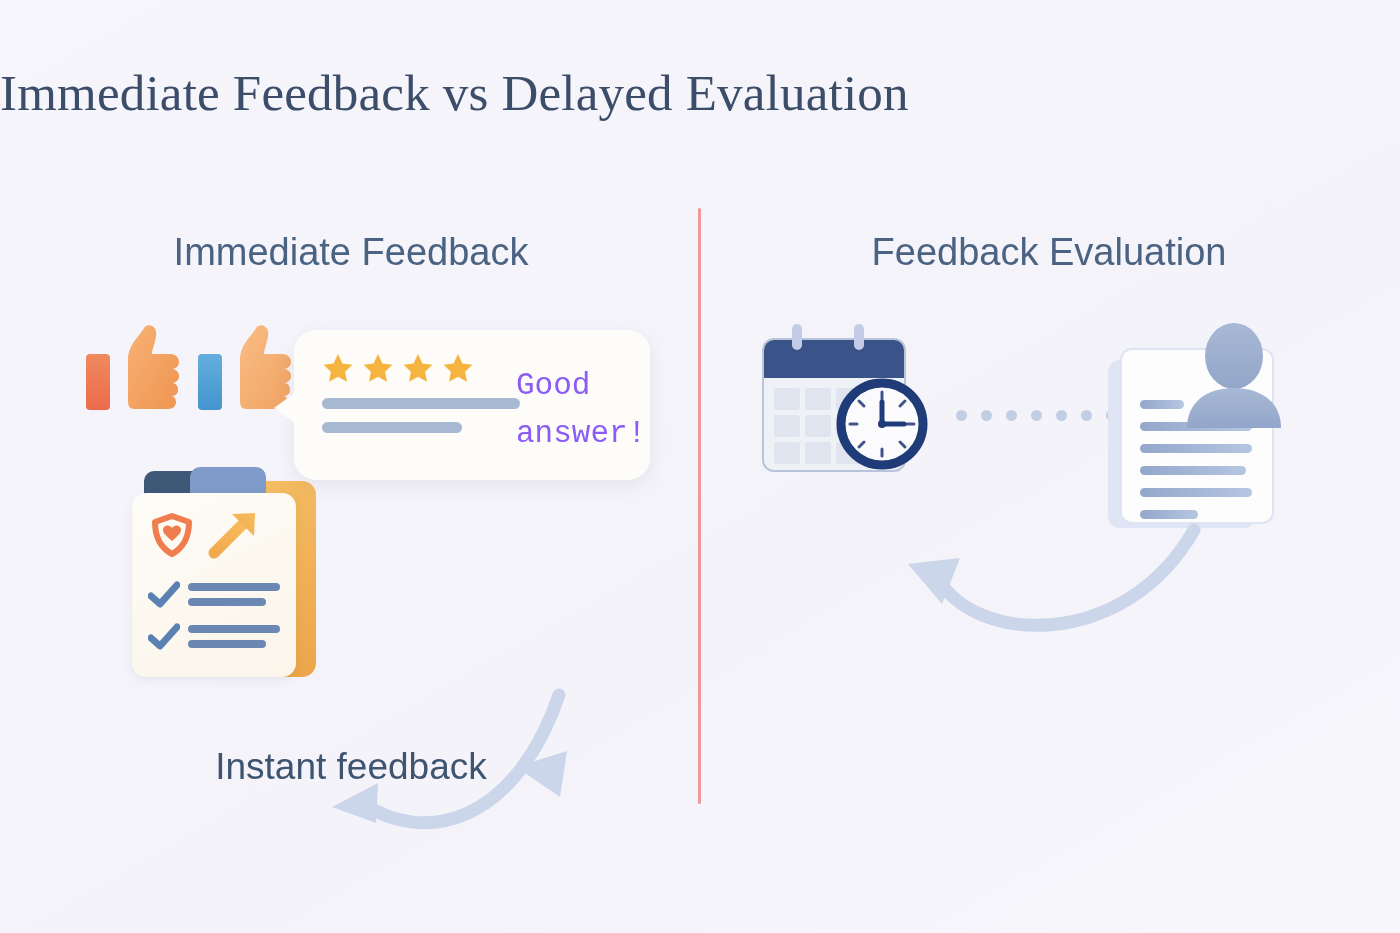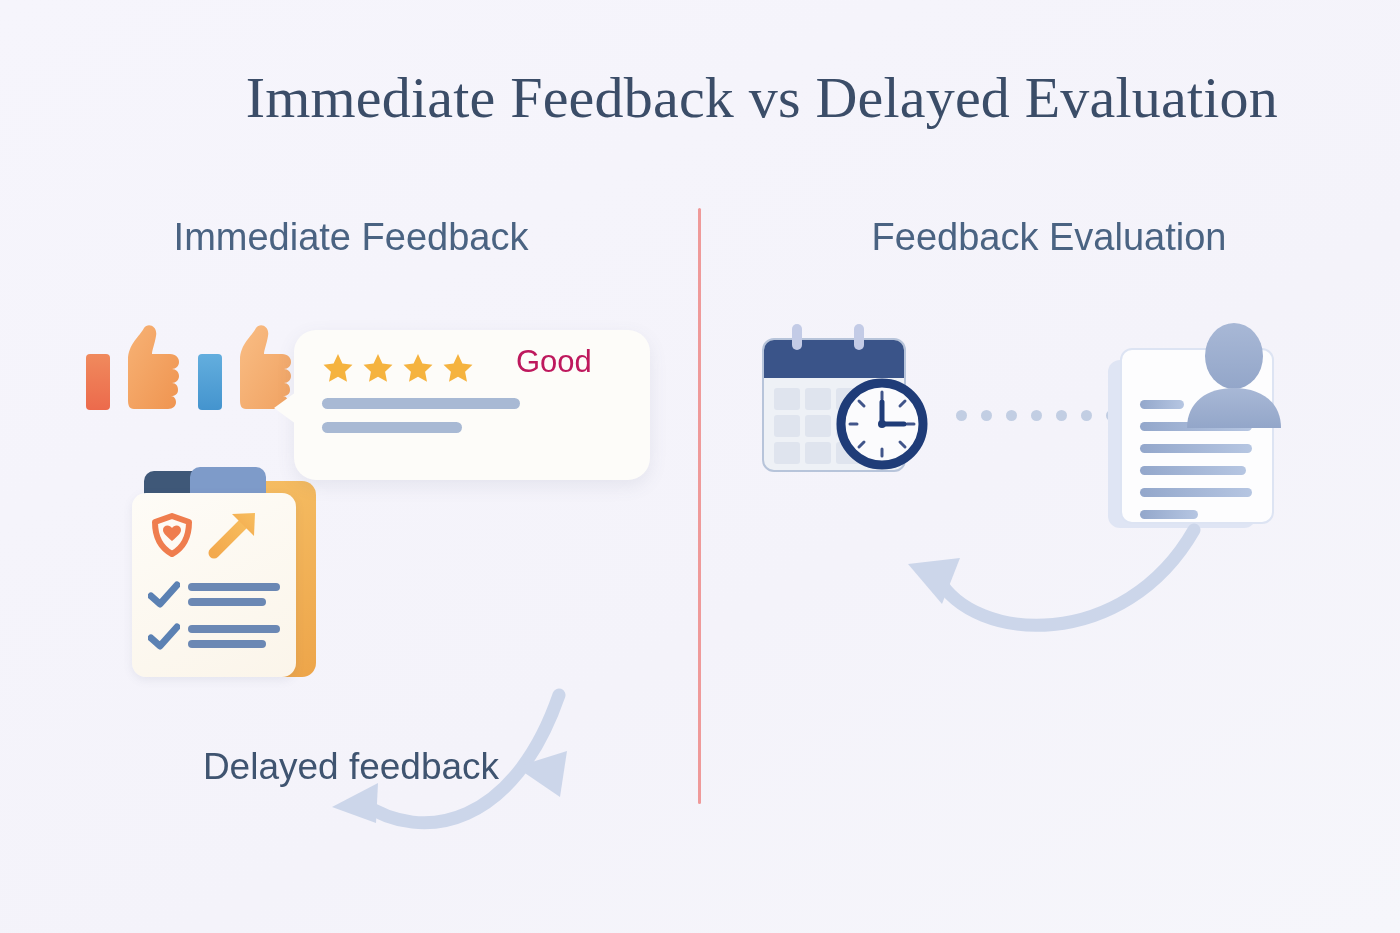--- a/index.html
+++ b/index.html
@@ -19,23 +19,23 @@
     height: 933px;
     background: linear-gradient(150deg, #f6f5fc 0%, #f4f3fa 60%, #f6f6fb 100%);
   }
 
   
   #page-title {
     position: absolute;
     top: 64px;
     left: 0;
     width: 1278px;
-    text-align: right;
+    text-align: left;
     font-family: "Liberation Serif", serif;
-    font-size: 58px;
+    font-size: 51px;
     letter-spacing: 0.2px;
     color: #3b4d68;
     white-space: nowrap;
   }
 
   
   #divider {
     position: absolute;
     left: 698px;
     top: 208px;
@@ -50,21 +50,21 @@
     position: absolute;
     top: 200px;
     width: 690px;
     height: 620px;
   }
   #panel-left  { left: 6px; }
   #panel-right { left: 704px; }
 
   .panel-heading {
     position: absolute;
-    top: 16px;
+    top: 31px;
     width: 690px;
     text-align: center;
     font-size: 38px;
     color: #4a6382;
     white-space: nowrap;
   }
   .panel-caption {
     position: absolute;
     top: 546px;
     width: 690px;
@@ -170,25 +170,26 @@
   .bubble-line {
     height: 11px;
     border-radius: 6px;
     background: #a8b9d4;
     margin-bottom: 13px;
   }
   .bubble-line.long  { width: 198px; }
   .bubble-line.short { width: 140px; }
   #bubble-text {
     position: absolute;
-    left: 222px; top: 8px;
+    left: 222px; top: 32px;
     width: 130px;
     font-size: 31px;
     line-height: 48px;
-    color: #be185d;
+    color: #8b5cf6;
+    font-family: Liberation Mono, monospace;
   }
 
   
   #arrow-loop-left { left: 318px; top: 455px; width: 270px; height: 200px; }
 
   
   #calendar-clock { left: 50px; top: 118px; width: 200px; height: 170px; }
   #calendar-body {
     position: absolute;
     left: 8px; top: 20px;
@@ -397,32 +398,33 @@
         </svg>
       </div>
 
       <div id="bubble-lines">
         <div class="bubble-line long"></div>
         <div class="bubble-line short"></div>
       </div>
 
       <div id="bubble-text">
         <div>Good</div>
+        <div>answer!</div>
       </div>
     </div>
 
     <div class="art" id="arrow-loop-left">
       <svg viewBox="0 0 270 200" width="270" height="200">
         <path d="M38 148 C100 190 190 170 235 40" fill="none" stroke="#ccd6ea" stroke-width="13" stroke-linecap="round"></path>
         <path d="M8 152 L54 128 L52 168 Z" fill="#ccd6ea"></path>
         <path d="M192 112 L243 96 L236 142 Z" fill="#ccd6ea"></path>
       </svg>
     </div>
 
-    <div class="panel-caption">Delayed feedback</div>
+    <div class="panel-caption">Instant feedback</div>
   </div>
 
   <div class="panel" id="panel-right">
 
     <div class="panel-heading">Feedback Evaluation</div>
 
     <div class="art" id="calendar-clock">
       <div class="cal-ring" id="cal-ring-1"></div>
       <div class="cal-ring" id="cal-ring-2"></div>
 

